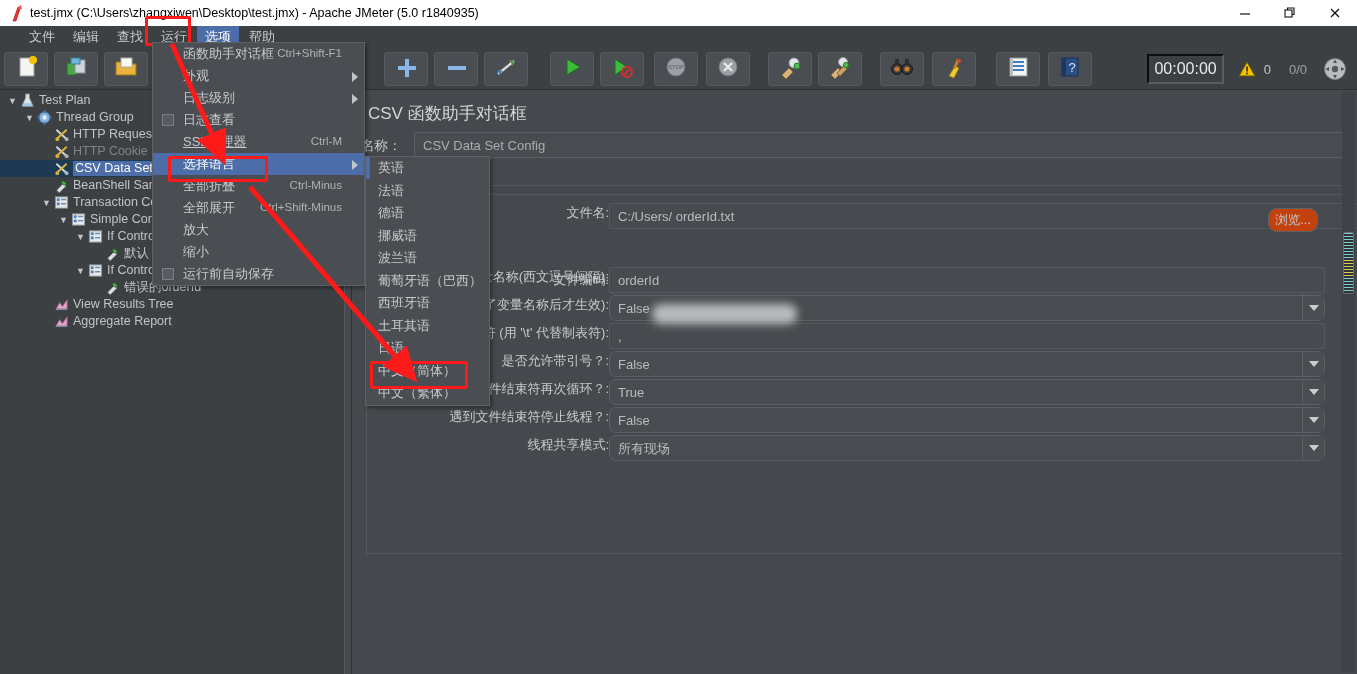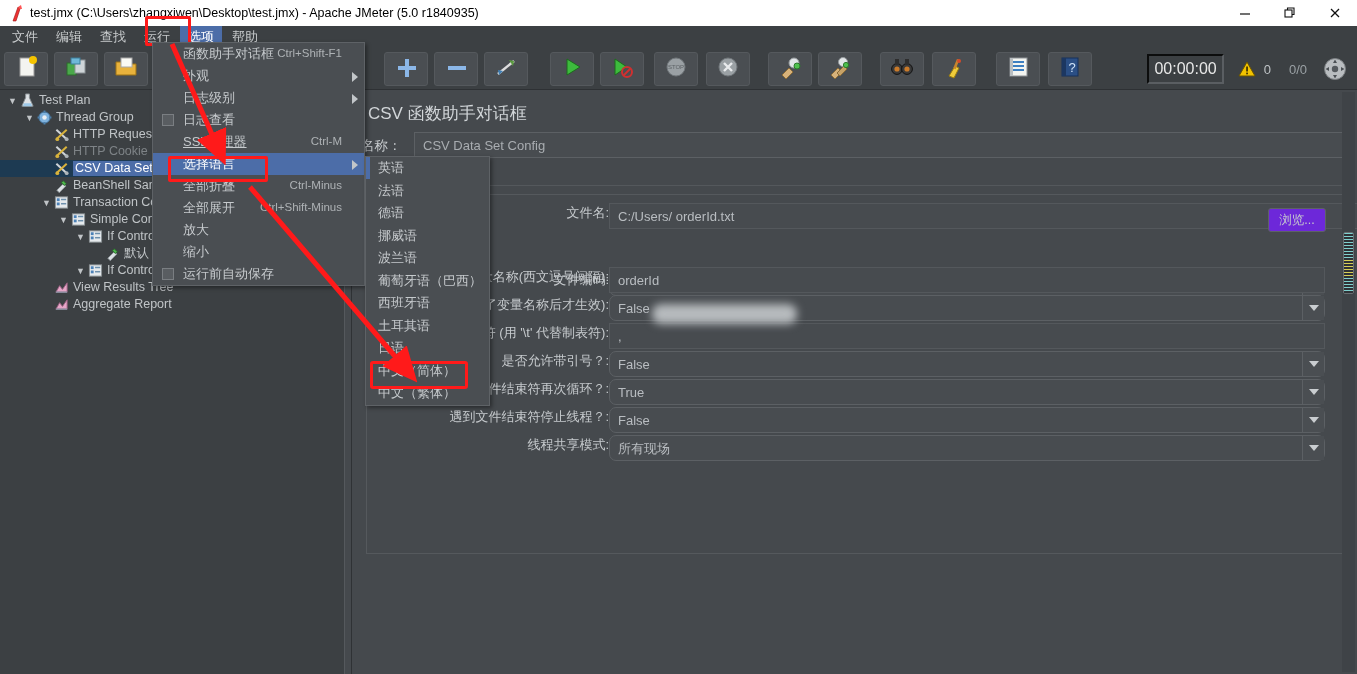--- a/index.html
+++ b/index.html
@@ -39,21 +39,21 @@
     display: flex; align-items: center; justify-content: center;
     color: #000; font-size: 13px;
   }
   .win-btn svg { display: block; }
 
   
   .menubar {
     position: absolute; left: 0; top: 26px; width: 1357px; height: 22px;
     background: #3c4043;
     display: flex; align-items: center;
-    padding-left: 4px;
+    padding-left: 21px;
   }
   .menu-item {
     font-size: 13px; color: #c8cbcd;
     padding: 2px 8px; margin-right: 2px;
     white-space: nowrap;
   }
   .menu-item.active {
     background: #4c6da8; color: #ffffff;
   }
   .menu-redbox {
@@ -178,22 +178,22 @@
     display: flex; align-items: center; justify-content: center;
   }
   .combo-arrow i {
     display: block; width: 0; height: 0;
     border-left: 5px solid transparent;
     border-right: 5px solid transparent;
     border-top: 6px solid #c9cdd0;
   }
   .browse-btn {
     position: absolute; left: 1268px; top: 208px;
-    width: 58px; height: 24px;
-    background: #6d28d9; border: 1px solid #5e6266; border-radius: 3px;
+    width: 50px; height: 24px;
+    background: #c2410c; border: 1px solid #5e6266; border-radius: 9px;
     color: #c6cacd; font-size: 12.5px;
     display: flex; align-items: center; justify-content: center;
   }
 
   
   .vscroll {
     position: absolute; right: 2px; top: 92px; width: 13px; height: 580px;
     background: #3f4347;
   }
   .vthumb {
@@ -569,20 +569,31 @@
               <rect x="1.5" y="2" width="13" height="12" fill="#e6eaed" stroke="#8b9296"></rect>
               <rect x="3" y="3.5" width="3" height="3" fill="#4c82b8"></rect>
               <rect x="3" y="8" width="3" height="3" fill="#4c82b8"></rect>
               <rect x="7.5" y="4" width="5.5" height="1.6" fill="#6d90ad"></rect>
               <rect x="7.5" y="8.5" width="5.5" height="1.6" fill="#6d90ad"></rect>
             </svg>
           </span>
           <span class="tree-label">If Controller</span>
         </div>
         <div class="tree-row">
+          <span style="display:inline-block;width:89px"></span>
+          <span class="tw"></span>
+          <span class="tree-ico">
+            <svg width="15" height="15" viewBox="0 0 16 16">
+              <path d="M3 13 l7 -7 2.6 2.6 -7 7z" fill="#dbe0e4" stroke="#8b9296"></path>
+              <path d="M10 3 l3 3 -2 2 -3 -3z" fill="#4fb84f" stroke="#2a6b2a"></path>
+            </svg>
+          </span>
+          <span class="tree-label">错误的orderId</span>
+        </div>
+        <div class="tree-row">
           <span style="display:inline-block;width:38px"></span>
           <span class="tw"></span>
           <span class="tree-ico">
             <svg width="15" height="15" viewBox="0 0 16 16">
               <path d="M2 13 l4 -7 3 4 5 -7v10z" fill="#e7a6c8" stroke="#9a6082"></path>
               <path d="M2 13h12" stroke="#8892a0" stroke-width="1.4"></path>
             </svg>
           </span>
           <span class="tree-label">View Results Tree</span>
         </div>

